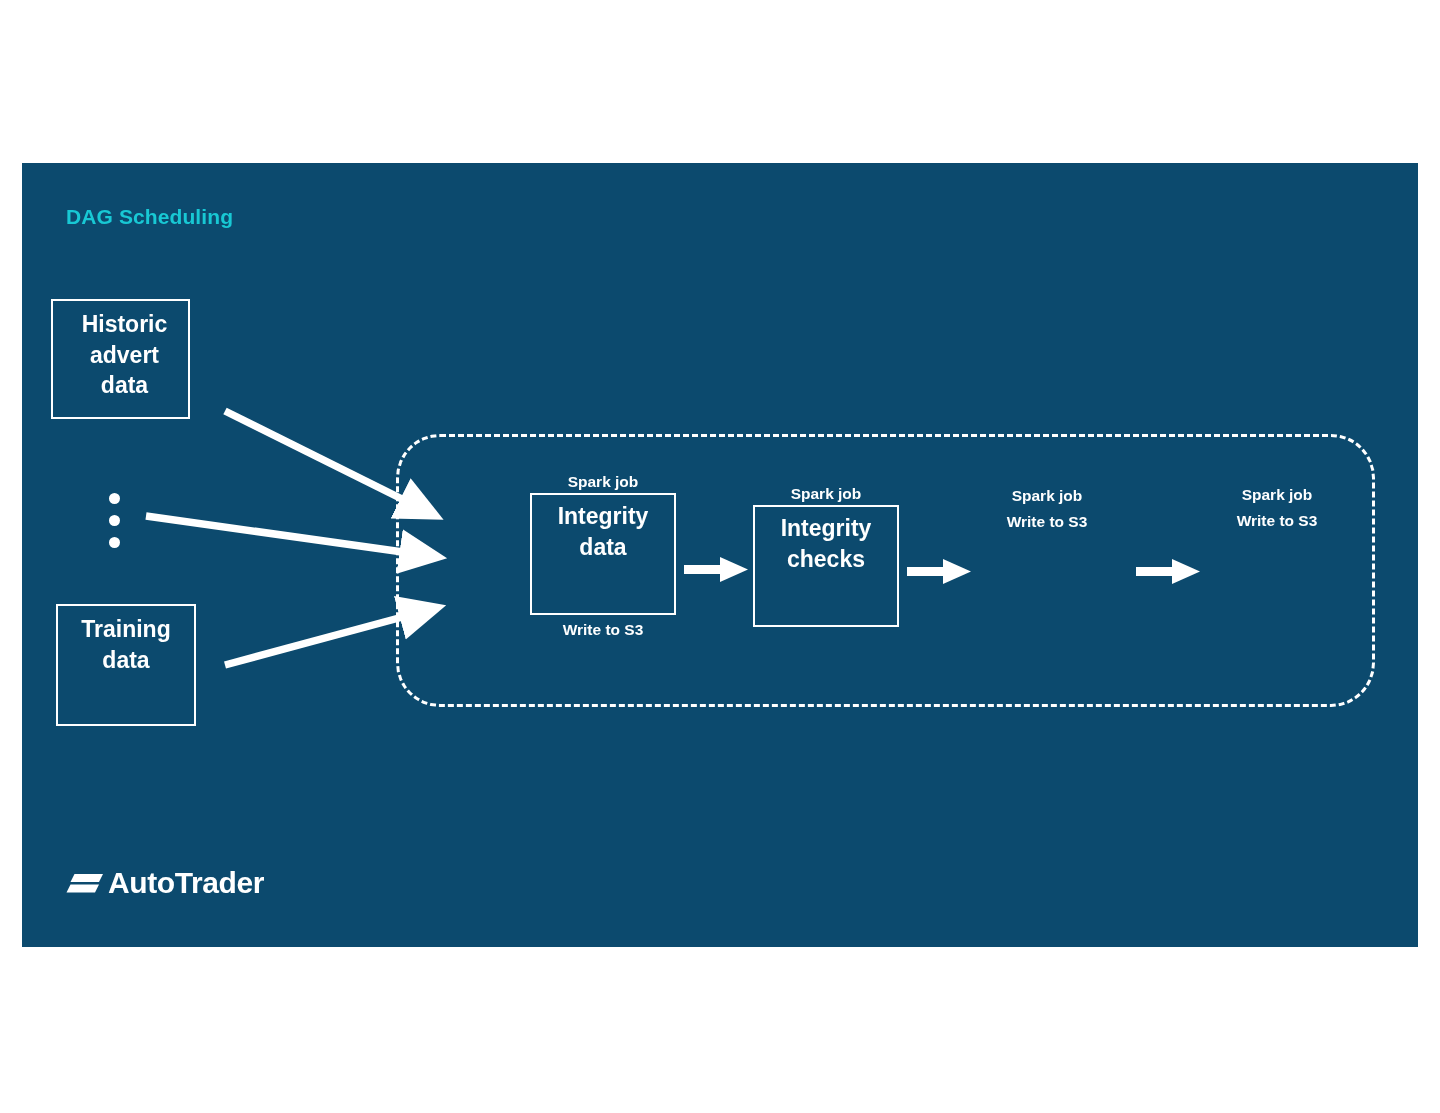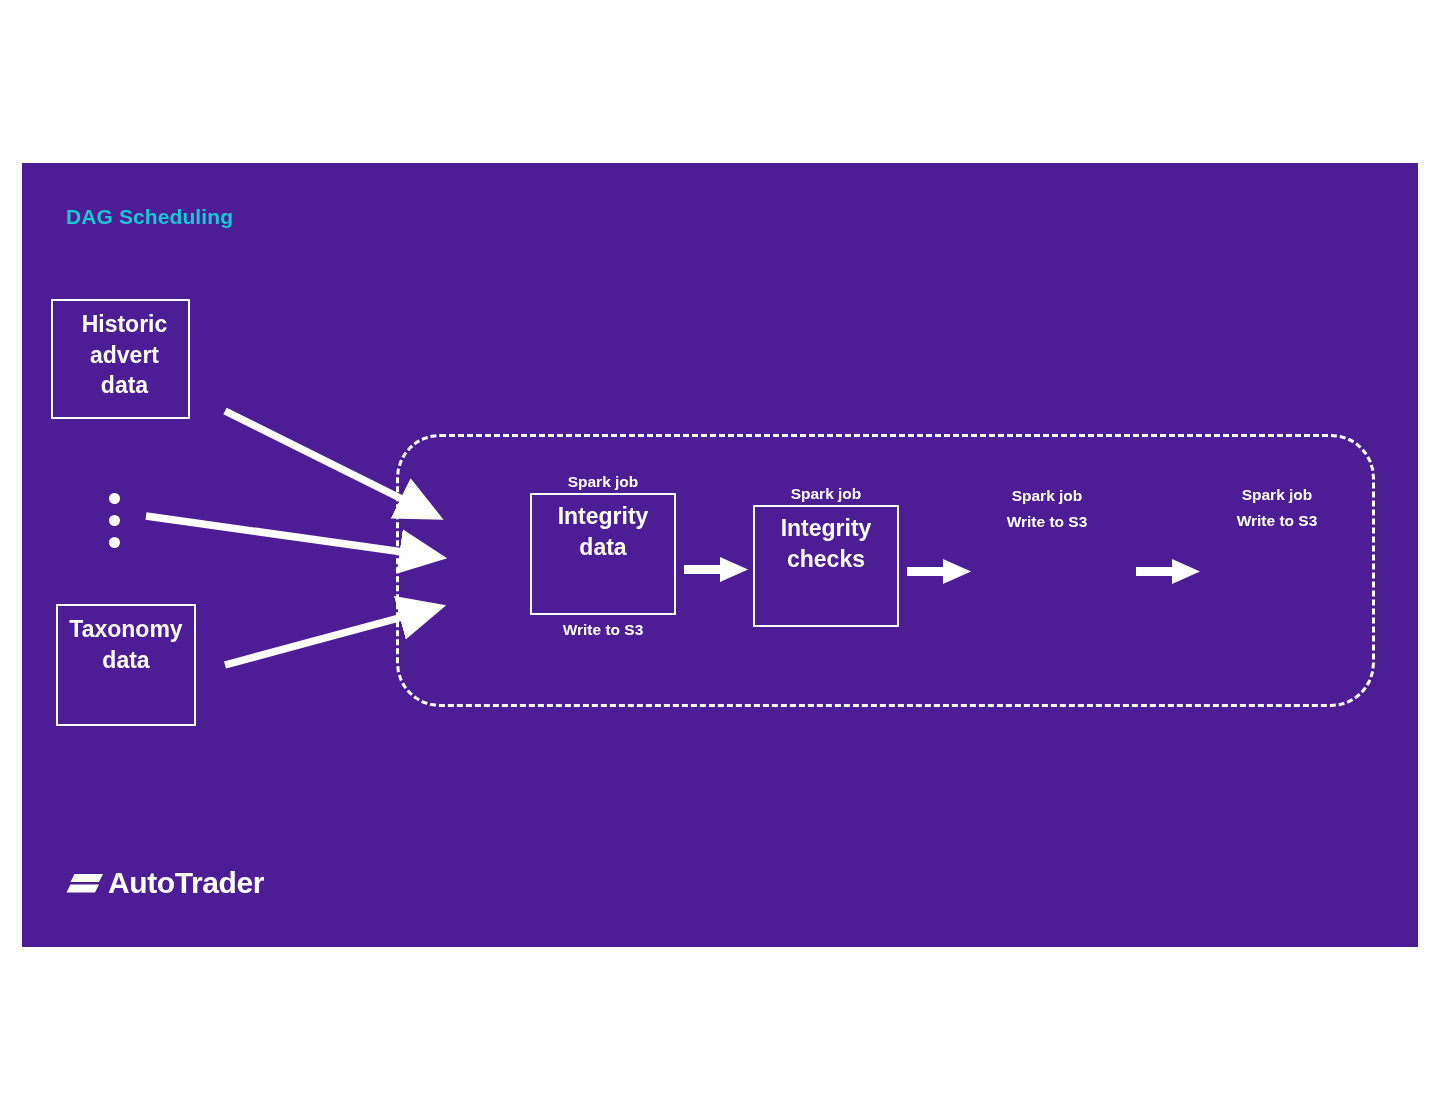--- a/index.html
+++ b/index.html
@@ -16,21 +16,21 @@
     overflow: hidden;
   }
 
   
   #slide {
     position: absolute;
     left: 22px;
     top: 163px;
     width: 1396px;
     height: 784px;
-    background: #4c1d95;
+    background: #0c4a6e;
     overflow: hidden;
   }
 
   
   #slide-title {
     position: absolute;
     left: 44px;
     top: 42px;
     font-size: 21px;
     font-weight: bold;
@@ -176,21 +176,21 @@
 <body>
 
 <div id="slide">
 
   <div id="slide-title">DAG Scheduling</div>
 
   <div id="box-historic" class="source-box">Historic
 advert
 data</div>
 
-  <div id="box-taxonomy" class="source-box">Taxonomy
+  <div id="box-taxonomy" class="source-box">Training
 data</div>
 
   <div id="ellipsis">
     <i></i>
     <i></i>
     <i></i>
   </div>
 
   <svg class="overlay" viewBox="0 0 1396 784" xmlns="http://www.w3.org/2000/svg">
     <defs>

